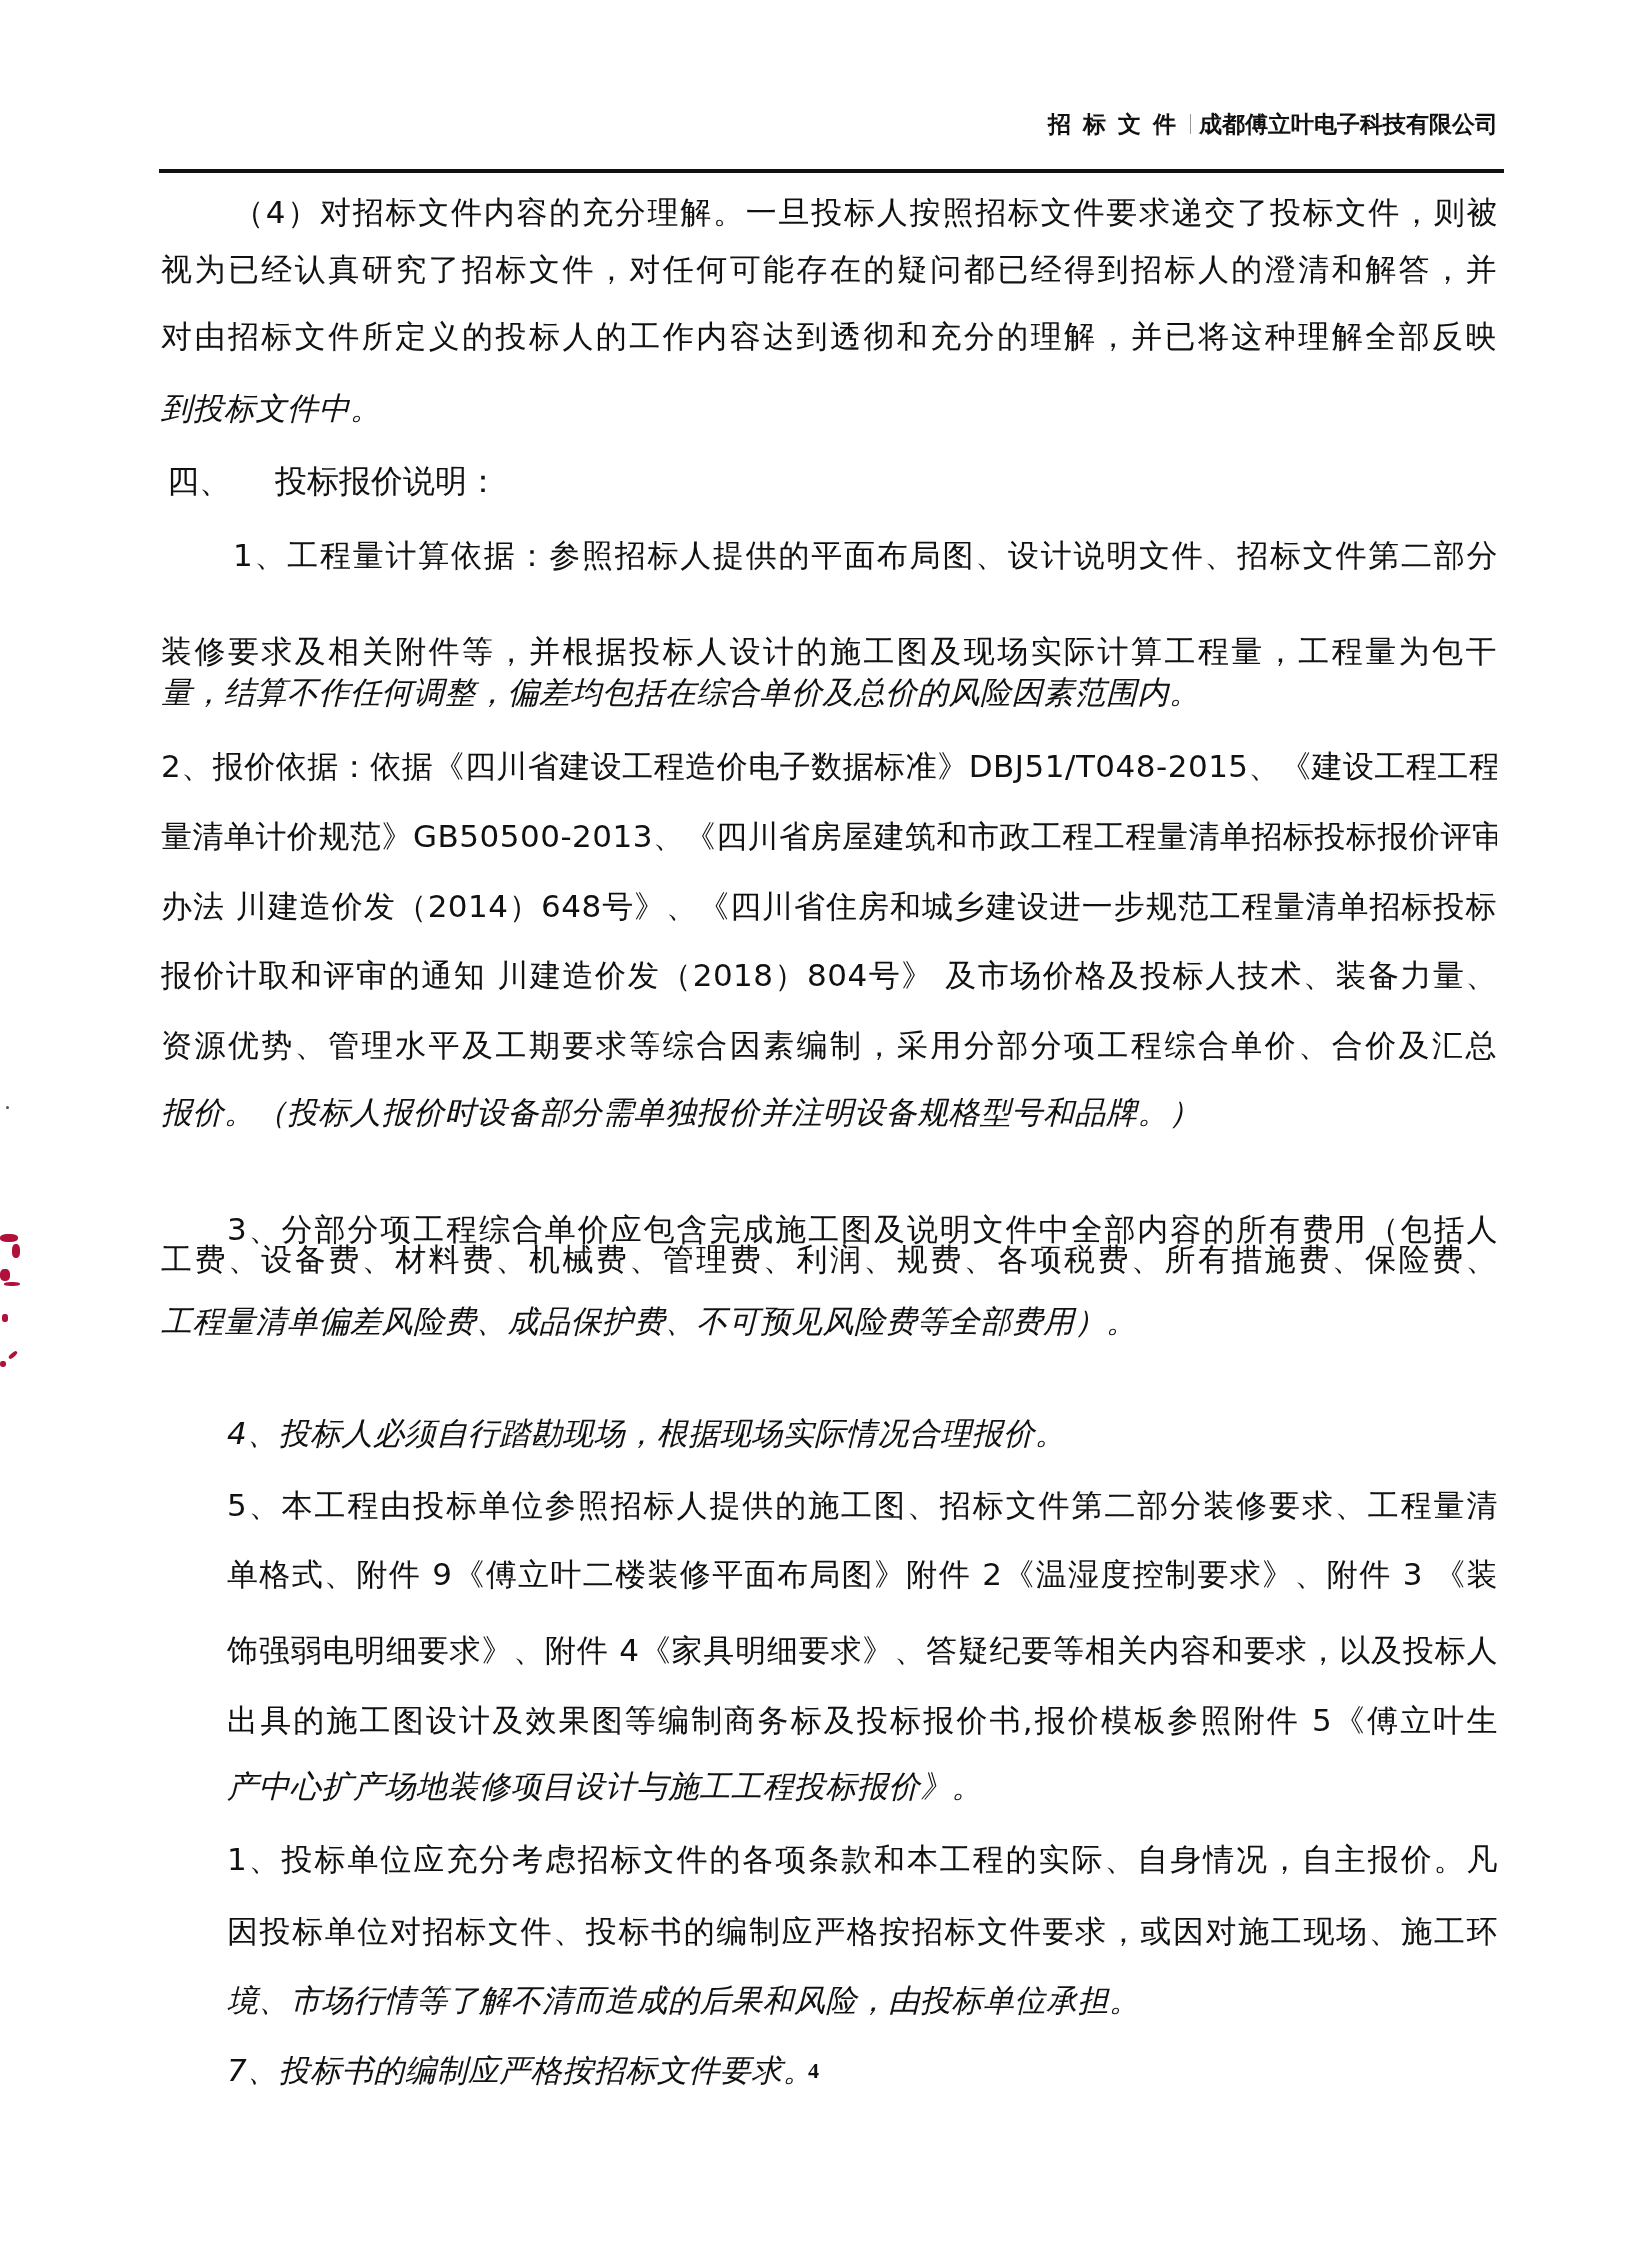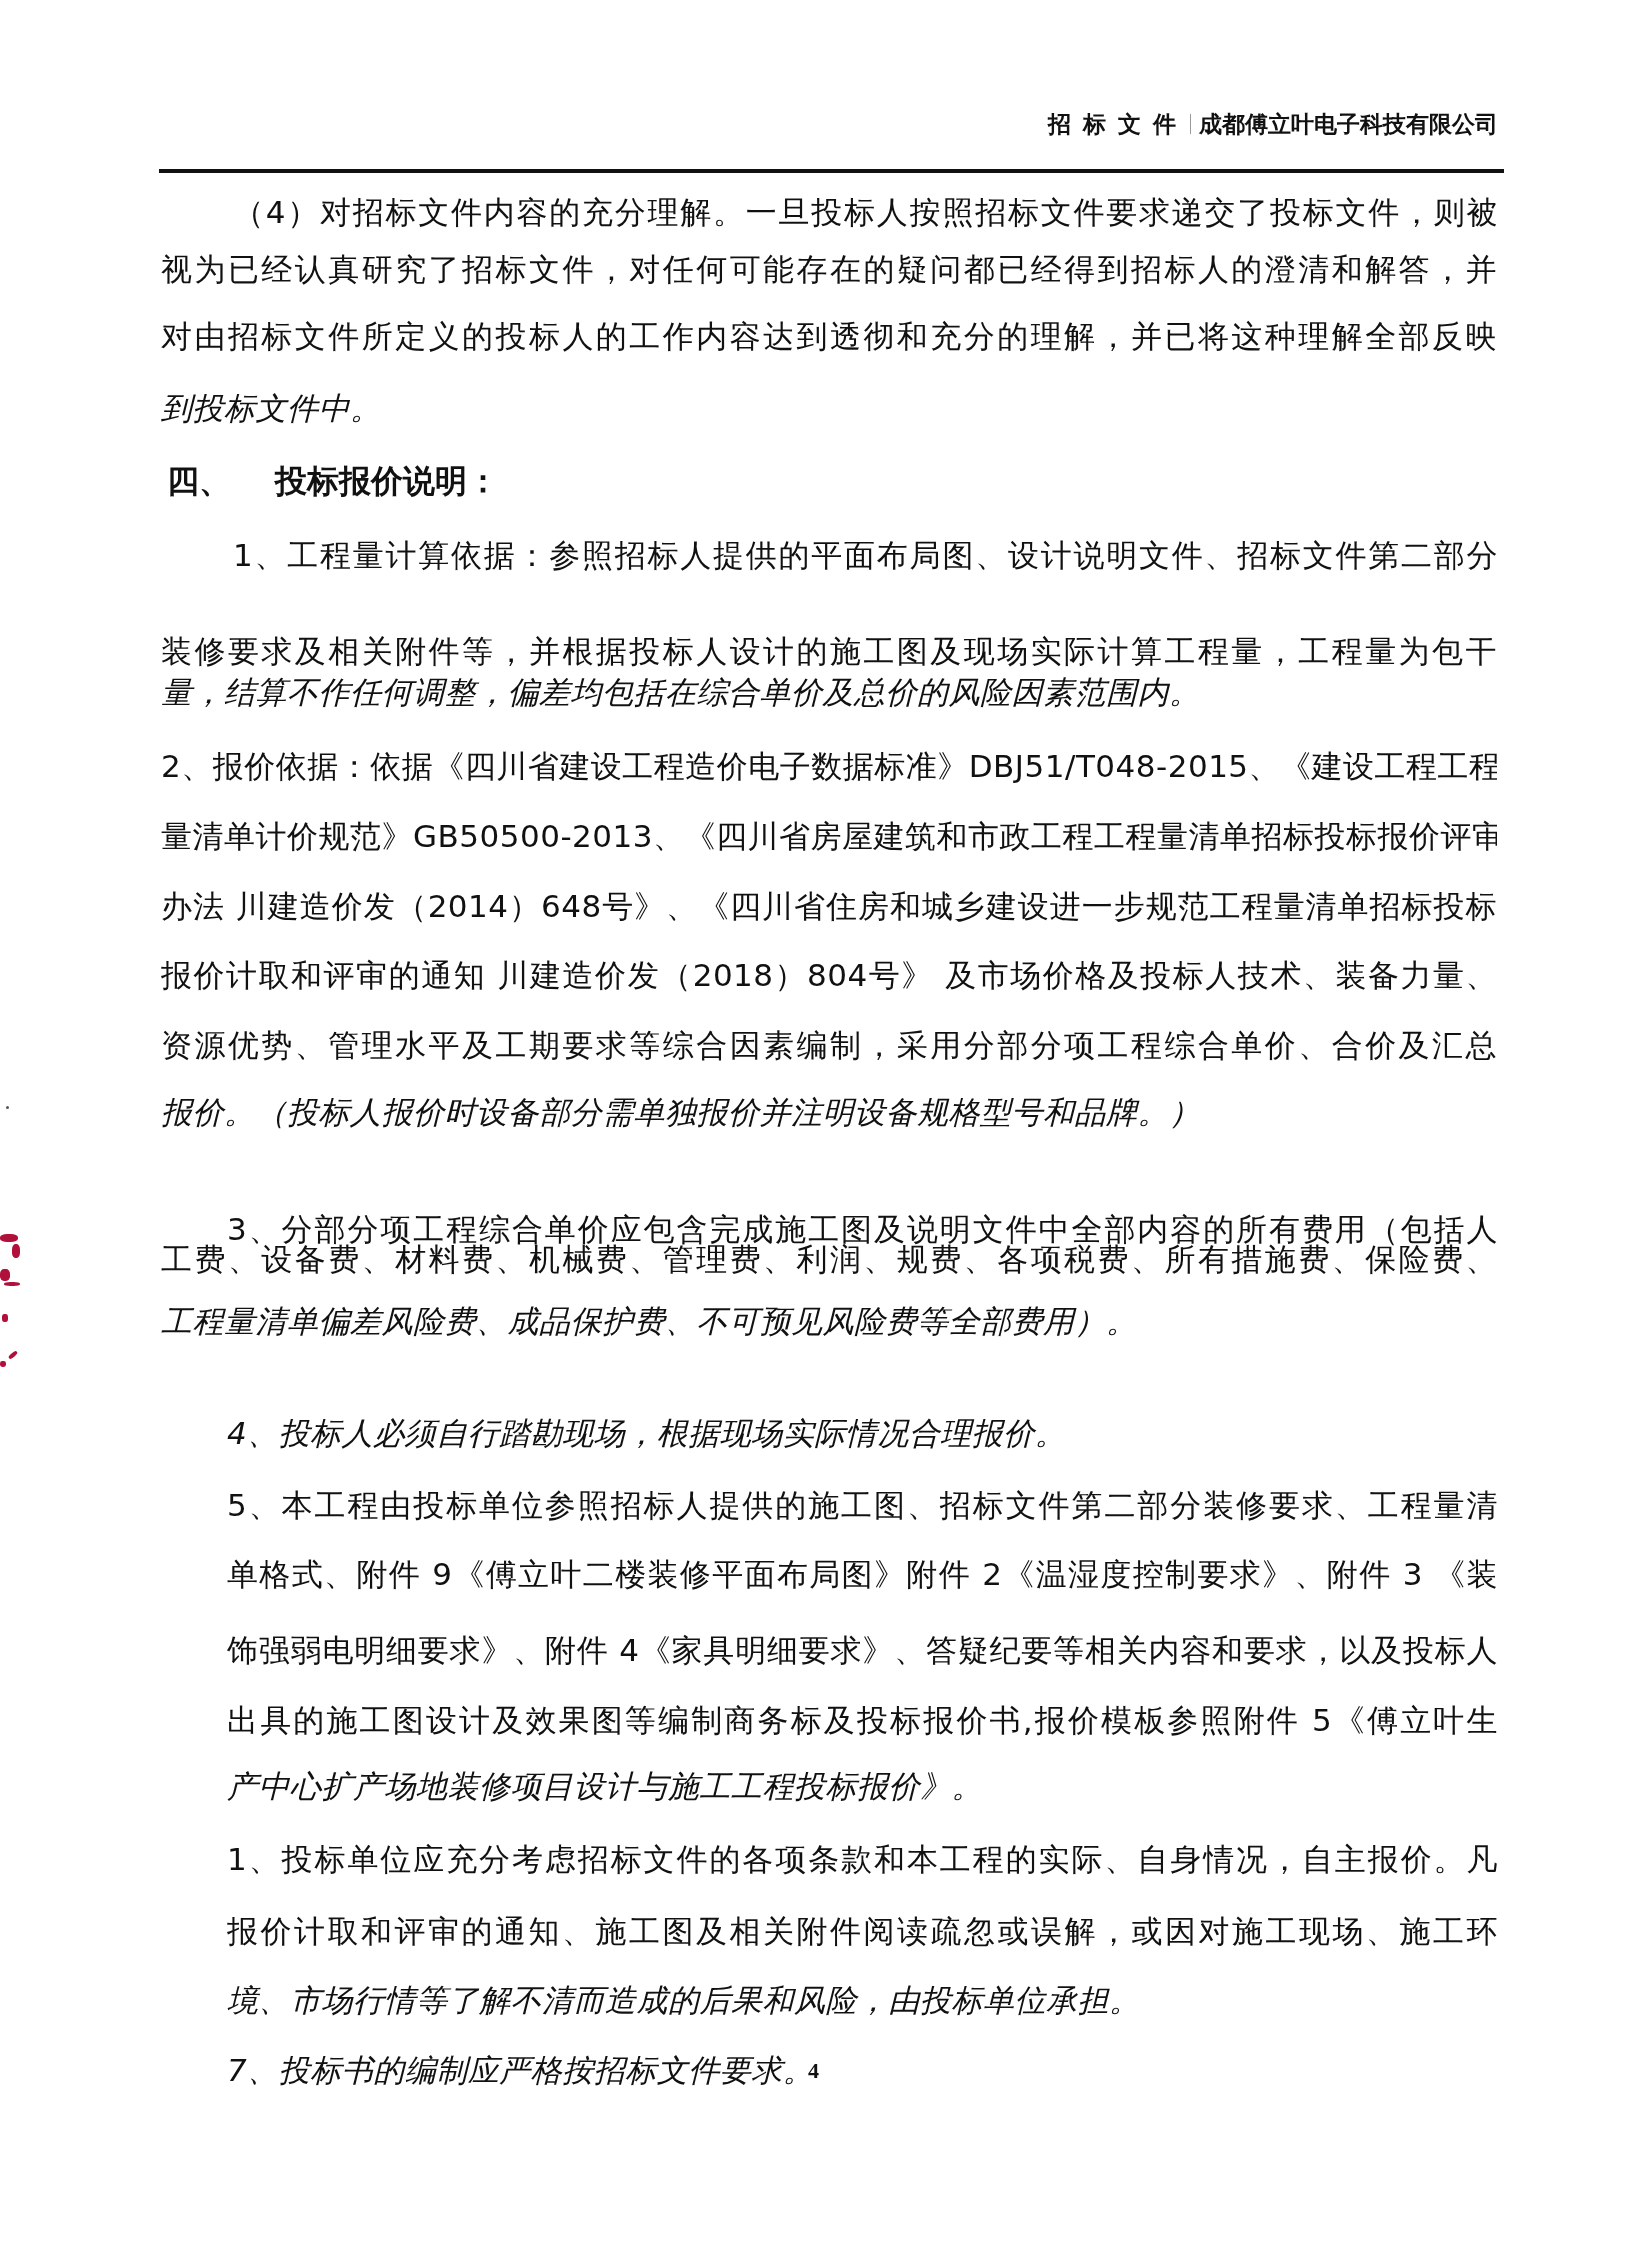--- a/index.html
+++ b/index.html
@@ -7,21 +7,21 @@
          font-family: "DejaVu Sans", "Liberation Sans", sans-serif; color: #111; }
   .header { position: absolute; top: 109px; right: 147px; font-size: 23px; font-weight: bold; white-space: nowrap; text-align: center; }
   .header .label { letter-spacing: 12px; }
   .header .sep { display: inline-block; width: 1px; height: 20px; background: #999; margin: 0 8px 0 2px; vertical-align: -2px; }
   .rule { position: absolute; left: 159px; top: 169px; width: 1345px; height: 4px; background: #111; }
   .line { position: absolute; left: 161px; width: 1336px; font-size: 31px; line-height: 40px; height: 40px;
           white-space: nowrap; overflow: hidden; text-align: justify; text-align-last: justify; letter-spacing: 0.5px; }
   .line.last { text-align-last: left; font-style: italic; }
   .line.indent { left: 233px; width: 1265px; }
   .line.indent-sm { left: 227px; width: 1271px; margin-top: 40px; }
-  .heading { position: absolute; left: 167px; top: 460px; font-size: 32px; font-weight: bold; white-space: nowrap; }
+  .heading { position: absolute; left: 167px; top: 460px; font-size: 32px; font-weight: normal; white-space: nowrap; }
   .heading .num { margin-right: 44px; }
   .pagenum { position: absolute; left: 808px; top: 2058px; font-size: 22px; font-weight: bold; font-family: "Liberation Serif", serif; }
   .seal { position: absolute; left: 0; top: 1234px; width: 26px; height: 149px; }
   .seal span { position: absolute; background: #b0103a; border-radius: 40%; }
   .speck { position: absolute; width: 3px; height: 3px; background: #555; border-radius: 50%; }
 </style>
 </head>
 <body>
 
 <div>
@@ -58,21 +58,21 @@
 
   <div class="line indent-sm last" style="top:1373px">4、投标人必须自行踏勘现场，根据现场实际情况合理报价。</div>
 
   <div class="line indent-sm" style="top:1445px">5、本工程由投标单位参照招标人提供的施工图、招标文件第二部分装修要求、工程量清</div>
   <div class="line indent-sm" style="top:1514px">单格式、附件 9《傅立叶二楼装修平面布局图》附件 2《温湿度控制要求》、附件 3 《装</div>
   <div class="line indent-sm" style="top:1590px">饰强弱电明细要求》、附件 4《家具明细要求》、答疑纪要等相关内容和要求，以及投标人</div>
   <div class="line indent-sm" style="top:1660px">出具的施工图设计及效果图等编制商务标及投标报价书,报价模板参照附件 5《傅立叶生</div>
   <div class="line indent-sm last" style="top:1726px">产中心扩产场地装修项目设计与施工工程投标报价》。</div>
 
   <div class="line indent-sm" style="top:1799px">1、投标单位应充分考虑招标文件的各项条款和本工程的实际、自身情况，自主报价。凡</div>
-  <div class="line indent-sm" style="top:1871px">报价计取和评审的通知、施工图及相关附件阅读疏忽或误解，或因对施工现场、施工环</div>
+  <div class="line indent-sm" style="top:1871px">因投标单位对招标文件、投标书的编制应严格按招标文件要求，或因对施工现场、施工环</div>
   <div class="line indent-sm last" style="top:1940px">境、市场行情等了解不清而造成的后果和风险，由投标单位承担。</div>
 
   <div class="line indent-sm last" style="top:2010px">7、投标书的编制应严格按招标文件要求。</div>
 
   <div class="pagenum">4</div>
 
   <div class="seal">
     <span style="left:0;top:0;width:18px;height:8px;"></span>
     <span style="left:12px;top:10px;width:8px;height:14px;"></span>
     <span style="left:0;top:35px;width:10px;height:12px;"></span>

